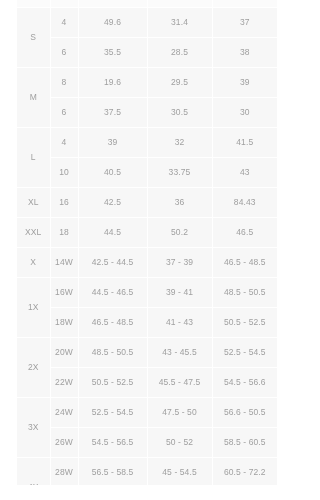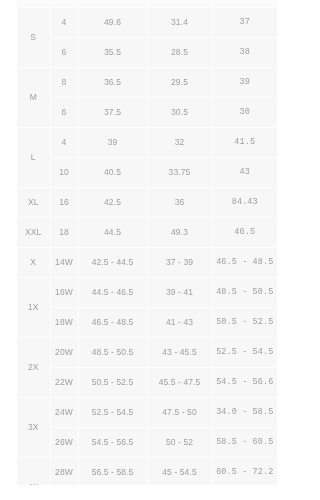--- a/index.html
+++ b/index.html
@@ -51,21 +51,20 @@
     letter-spacing: 0.1px;
     line-height: 1.1;
   }
 
   table.size-table td.group-label {
     border-bottom: 1px solid #ffffff;
   }
 
   table.size-table td:last-child {
     border-right: none;
-    font-family: Liberation Mono, monospace;
   }
 
   table.size-table tr.cut-row td {
     height: 7px;
     font-size: 0;
     color: transparent;
     background: #fbfbfb;
   }
 
   table.size-table tr.last-row td {
@@ -111,21 +110,21 @@
         </tr>
         <tr>
           <td>6</td>
           <td>35.5</td>
           <td>28.5</td>
           <td>38</td>
         </tr>
         <tr>
           <td class="group-label" rowspan="2">M</td>
           <td>8</td>
-          <td>36.5</td>
+          <td>19.6</td>
           <td>29.5</td>
           <td>39</td>
         </tr>
         <tr>
           <td>6</td>
           <td>37.5</td>
           <td>30.5</td>
           <td>30</td>
         </tr>
         <tr>
@@ -145,21 +144,21 @@
           <td class="group-label" rowspan="1">XL</td>
           <td>16</td>
           <td>42.5</td>
           <td>36</td>
           <td>84.43</td>
         </tr>
         <tr>
           <td class="group-label" rowspan="1">XXL</td>
           <td>18</td>
           <td>44.5</td>
-          <td>49.3</td>
+          <td>50.2</td>
           <td>46.5</td>
         </tr>
         <tr>
           <td class="group-label" rowspan="1">X</td>
           <td>14W</td>
           <td>42.5 - 44.5</td>
           <td>37 - 39</td>
           <td>46.5 - 48.5</td>
         </tr>
         <tr>
@@ -186,21 +185,21 @@
           <td>22W</td>
           <td>50.5 - 52.5</td>
           <td>45.5 - 47.5</td>
           <td>54.5 - 56.6</td>
         </tr>
         <tr>
           <td class="group-label" rowspan="2">3X</td>
           <td>24W</td>
           <td>52.5 - 54.5</td>
           <td>47.5 - 50</td>
-          <td>34.0 - 58.5</td>
+          <td>56.6 - 50.5</td>
         </tr>
         <tr>
           <td>26W</td>
           <td>54.5 - 56.5</td>
           <td>50 - 52</td>
           <td>58.5 - 60.5</td>
         </tr>
         <tr>
           <td class="group-label" rowspan="2">4X</td>
           <td>28W</td>

